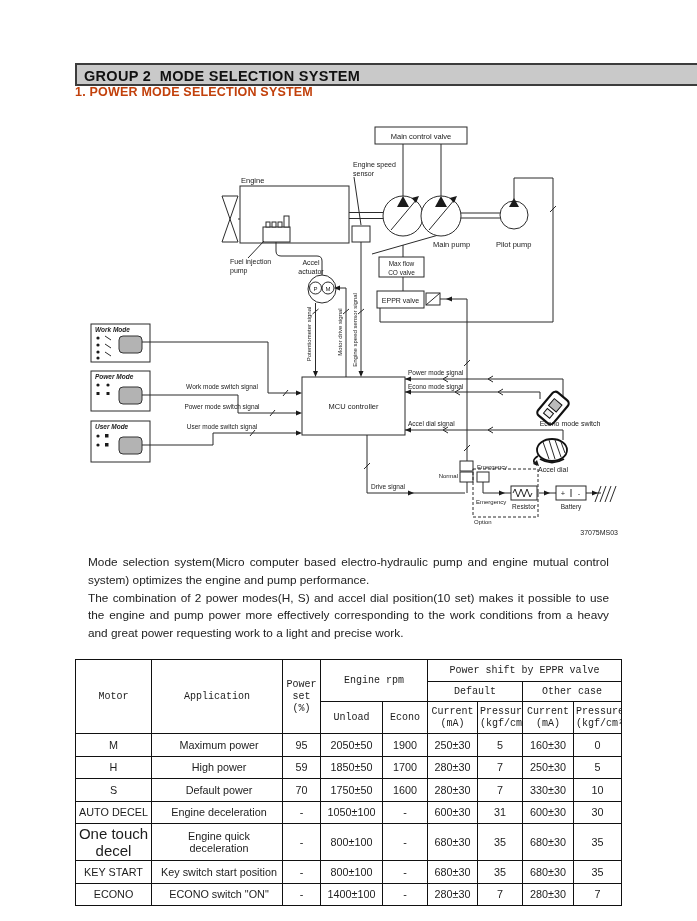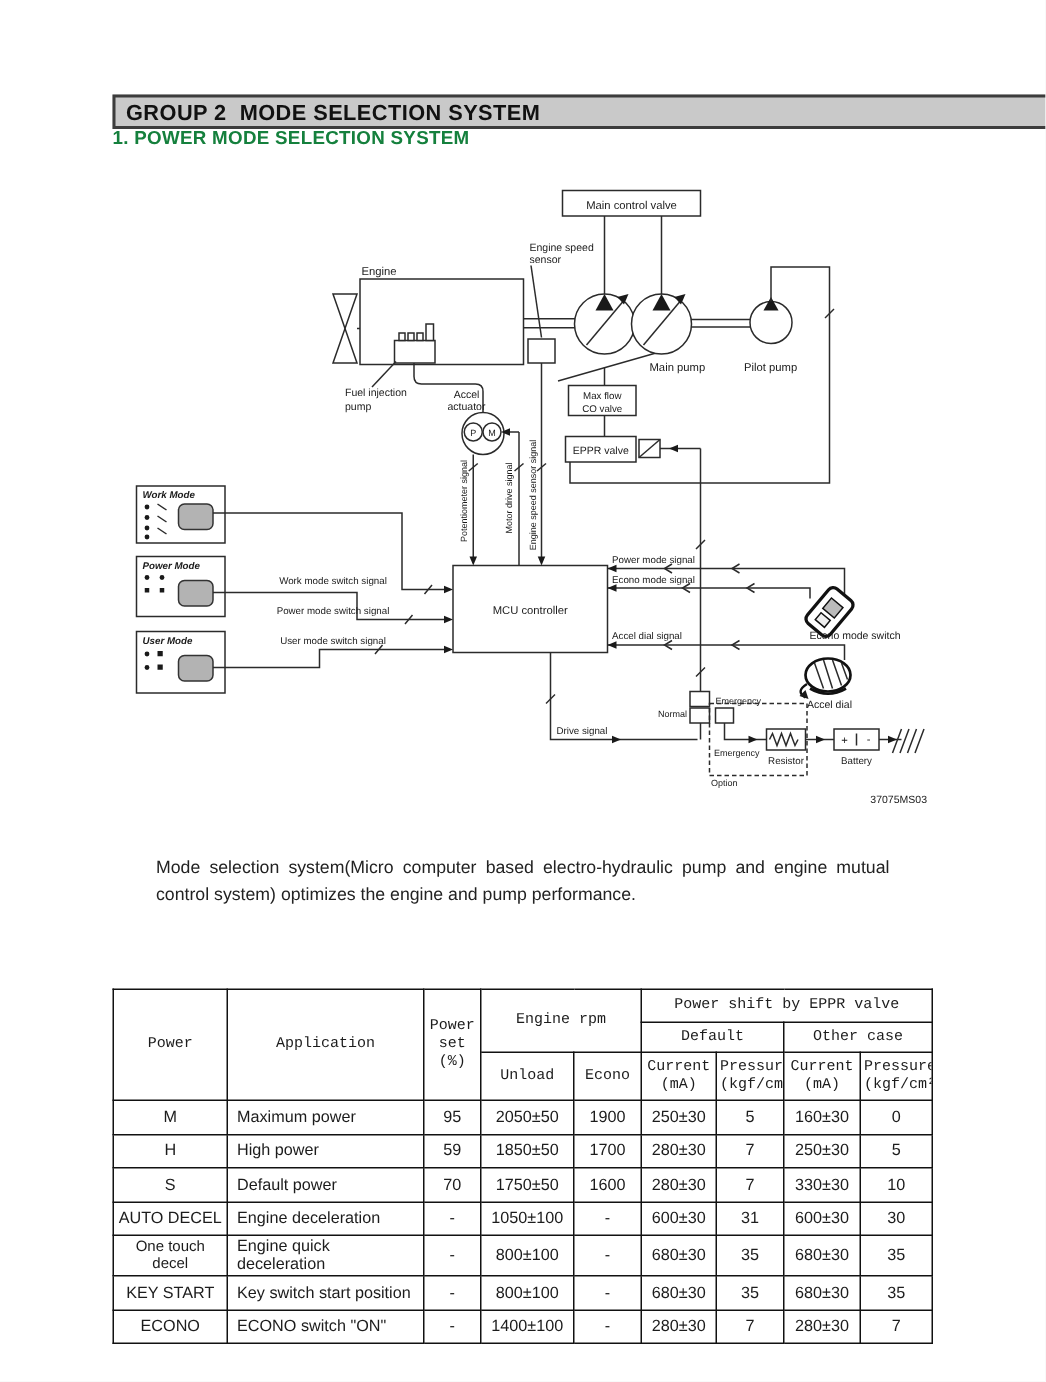--- a/index.html
+++ b/index.html
@@ -11,45 +11,45 @@
   .header-bar{
     position:absolute;left:75px;top:47px;width:654px;height:23px;
     background:#c9c9c9;border:2px solid #3c3c3c;box-sizing:border-box;
     display:flex;align-items:flex-end;margin-top:16px;
   }
   .header-bar span{
     font-size:14.5px;font-weight:bold;letter-spacing:.3px;color:#111;
     padding-left:7px;white-space:pre;
   }
   .section-title{
-    position:absolute;left:75px;top:85px;font-size:12.5px;font-weight:bold;color:#15803d;
+    position:absolute;left:75px;top:85px;font-size:12.5px;font-weight:bold;color:#c2410c;
     letter-spacing:.2px;
   }
   svg.diagram{position:absolute;left:0;top:110px;width:697px;height:440px;}
   svg.diagram text{fill:#1a1a1a;stroke:none;font-family:"Liberation Sans",sans-serif;}
   svg.diagram .ln{fill:none;stroke:#2b2b2b;stroke-width:1;}
   svg.diagram .bx{fill:#ffffff;stroke:#2b2b2b;stroke-width:1;}
   svg.diagram .bk{fill:#1a1a1a;stroke:none;}
   svg.diagram .dash{fill:none;stroke:#2b2b2b;stroke-width:1;stroke-dasharray:3 2;}
   .body-text{
     position:absolute;left:88px;top:554px;width:521px;
     font-size:11.8px;line-height:17.8px;text-align:justify;color:#222;
   }
-  .body-text p{margin:16px;}
+  .body-text p{margin:0;}
   table.spec{
     position:absolute;left:75px;top:659px;width:546px;
     border-collapse:collapse;table-layout:fixed;
   }
   table.spec th,table.spec td{
     border:1px solid #111;padding:1px 2px;text-align:center;vertical-align:middle;
     overflow:hidden;color:#1c1c1c;
   }
   table.spec th{font-weight:normal;font-size:10px;line-height:1.2;font-family:Liberation Mono, monospace;}
   table.spec td{font-size:10.8px;}
-  table.spec td.app{text-align:left;padding-left:6px;}
+  table.spec td.app{text-align:center;padding-left:6px;}
   tr.hr1{height:22px;} tr.hr2{height:20px;} tr.hr3{height:32px;}
   tr.dr{height:22.5px;}
 </style>
 </head>
 <body>
 
 <div class="page">
 
   <div class="header-bar">
     <span>GROUP 2  MODE SELECTION SYSTEM</span>
@@ -276,37 +276,38 @@
       <g>
         <path class="ln" d="M601,486 L595,502 M606,486 L600,502 M611,486 L605,502 M616,486 L610,502"></path>
       </g>
     </g>
 
     <text x="618" y="535" font-size="7" text-anchor="end" fill="#4a4a4a">37075MS03</text>
   </svg>
 
   <div class="body-text">
     <p>Mode selection system(Micro computer based electro-hydraulic pump and engine mutual control system) optimizes the engine and pump performance.</p>
+    <p>The combination of 2 power modes(H, S) and accel dial position(10 set) makes it possible to use the engine and pump power more effectively corresponding to the work conditions from a heavy and great power requesting work to a light and precise work.</p>
   </div>
 
   <table class="spec">
     <colgroup>
       <col style="width:76px">
         <col style="width:131px">
         <col style="width:38px">
       <col style="width:62px">
         <col style="width:45px">
         <col style="width:50px">
       <col style="width:45px">
         <col style="width:51px">
         <col style="width:48px">
     </colgroup>
     <tbody>
         <tr class="hr1">
-      <th rowspan="3">Power</th>
+      <th rowspan="3">Motor</th>
       <th rowspan="3">Application</th>
       <th rowspan="3">Power set (%)</th>
       <th colspan="2" rowspan="2">Engine rpm</th>
       <th colspan="4">Power shift by EPPR valve</th>
     </tr>
     <tr class="hr2">
       <th colspan="2">Default</th>
       <th colspan="2">Other case</th>
     </tr>
     <tr class="hr3">
@@ -355,21 +356,21 @@
       <td class="app">Engine deceleration</td>
       <td>-</td>
       <td>1050±100</td>
       <td>-</td>
       <td>600±30</td>
       <td>31</td>
       <td>600±30</td>
       <td>30</td>
     </tr>
     <tr class="dr">
-      <td style="font-size:10px">One touch decel</td>
+      <td style="font-size:15px">One touch decel</td>
       <td class="app">Engine quick deceleration</td>
       <td>-</td>
       <td>800±100</td>
       <td>-</td>
       <td>680±30</td>
       <td>35</td>
       <td>680±30</td>
       <td>35</td>
     </tr>
     <tr class="dr">

